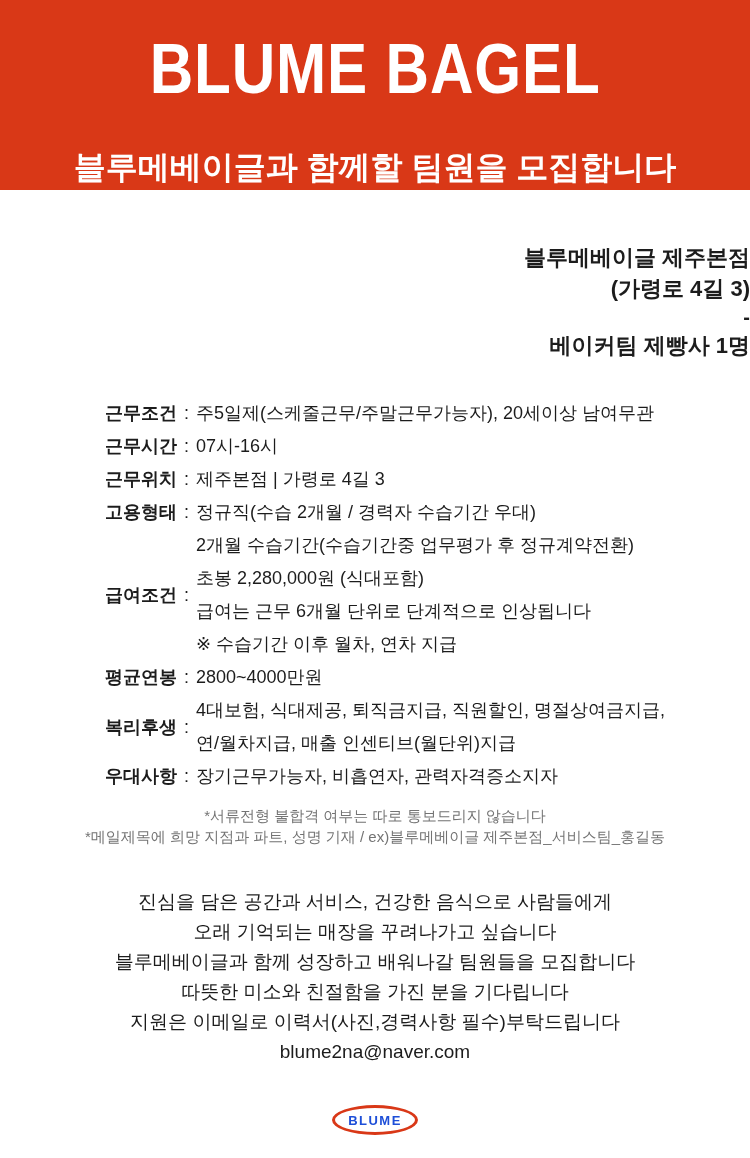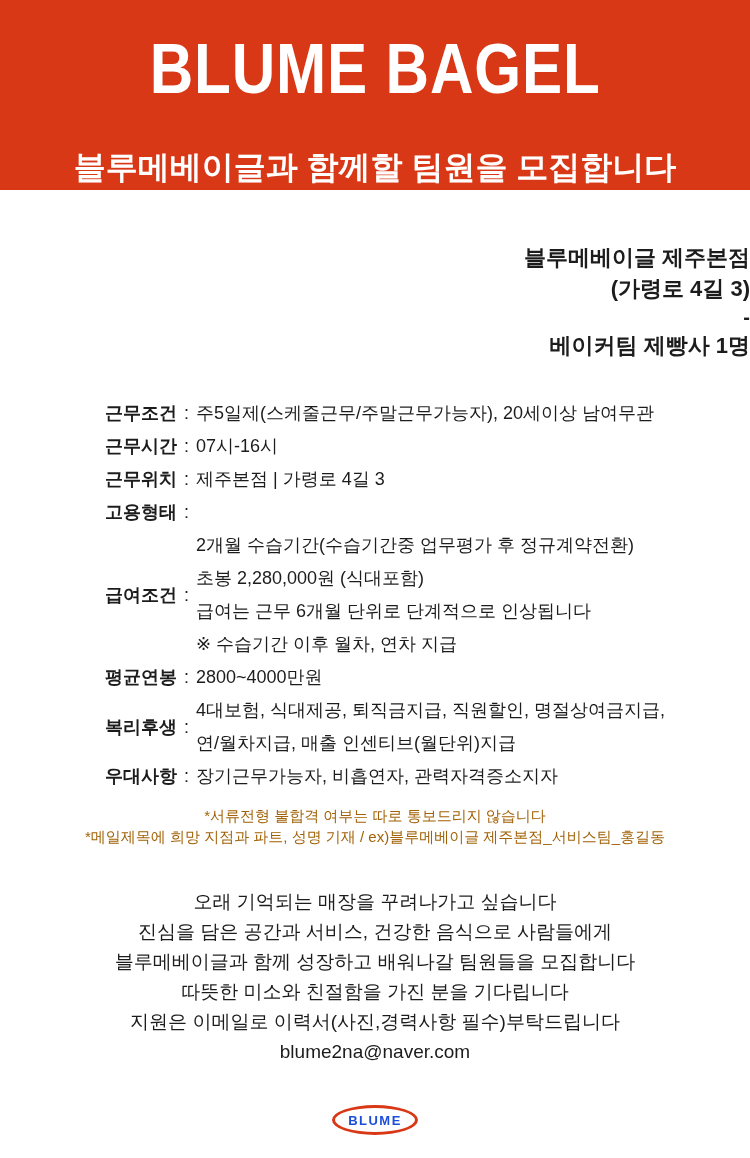--- a/index.html
+++ b/index.html
@@ -67,21 +67,21 @@
   }
   .detail-row { display: flex; align-items: center; }
   .detail-label { font-weight: 700; white-space: nowrap; }
   .detail-sep { margin: 0 7px; color: #1c1c1c; }
   .detail-lines { flex: 1; }
 
   
   .notices {
     margin-top: 12px;
     text-align: center;
-    color: #a16207;
+    color: #737373;
     font-size: 15px;
     line-height: 21px;
     font-weight: 400;
   }
 
   
   .closing {
     margin-top: 40px;
     text-align: center;
     font-size: 19px;
@@ -149,20 +149,23 @@
       <span class="detail-label">근무위치</span>
       <span class="detail-sep">:</span>
       <div class="detail-lines">
           <div>제주본점 | 가령로 4길 3</div>
         </div>
     </div>
 
     <div class="detail-row">
       <span class="detail-label">고용형태</span>
       <span class="detail-sep">:</span>
+      <div class="detail-lines">
+          <div>정규직(수습 2개월 / 경력자 수습기간 우대)</div>
+        </div>
     </div>
 
     <div class="detail-row">
       <span class="detail-label">급여조건</span>
       <span class="detail-sep">:</span>
       <div class="detail-lines">
           <div>2개월 수습기간(수습기간중 업무평가 후 정규계약전환)</div>
           <div>초봉 2,280,000원 (식대포함)</div>
           <div>급여는 근무 6개월 단위로 단계적으로 인상됩니다</div>
           <div>※ 수습기간 이후 월차, 연차 지급</div>
@@ -194,22 +197,22 @@
         </div>
     </div>
   </div>
 
   <div class="notices">
       <div>*서류전형 불합격 여부는 따로 통보드리지 않습니다</div>
       <div>*메일제목에 희망 지점과 파트, 성명 기재 / ex)블루메베이글 제주본점_서비스팀_홍길동</div>
     </div>
 
   <div class="closing">
+      <div>진심을 담은 공간과 서비스, 건강한 음식으로 사람들에게</div>
       <div>오래 기억되는 매장을 꾸려나가고 싶습니다</div>
-      <div>진심을 담은 공간과 서비스, 건강한 음식으로 사람들에게</div>
       <div>블루메베이글과 함께 성장하고 배워나갈 팀원들을 모집합니다</div>
       <div>따뜻한 미소와 친절함을 가진 분을 기다립니다</div>
       <div>지원은 이메일로 이력서(사진,경력사항 필수)부탁드립니다</div>
       <div>blume2na@naver.com</div>
     </div>
 
   <div class="logo-wrap">
     <div class="logo-oval">
       <span class="logo-text">BLUME</span>
     </div>

